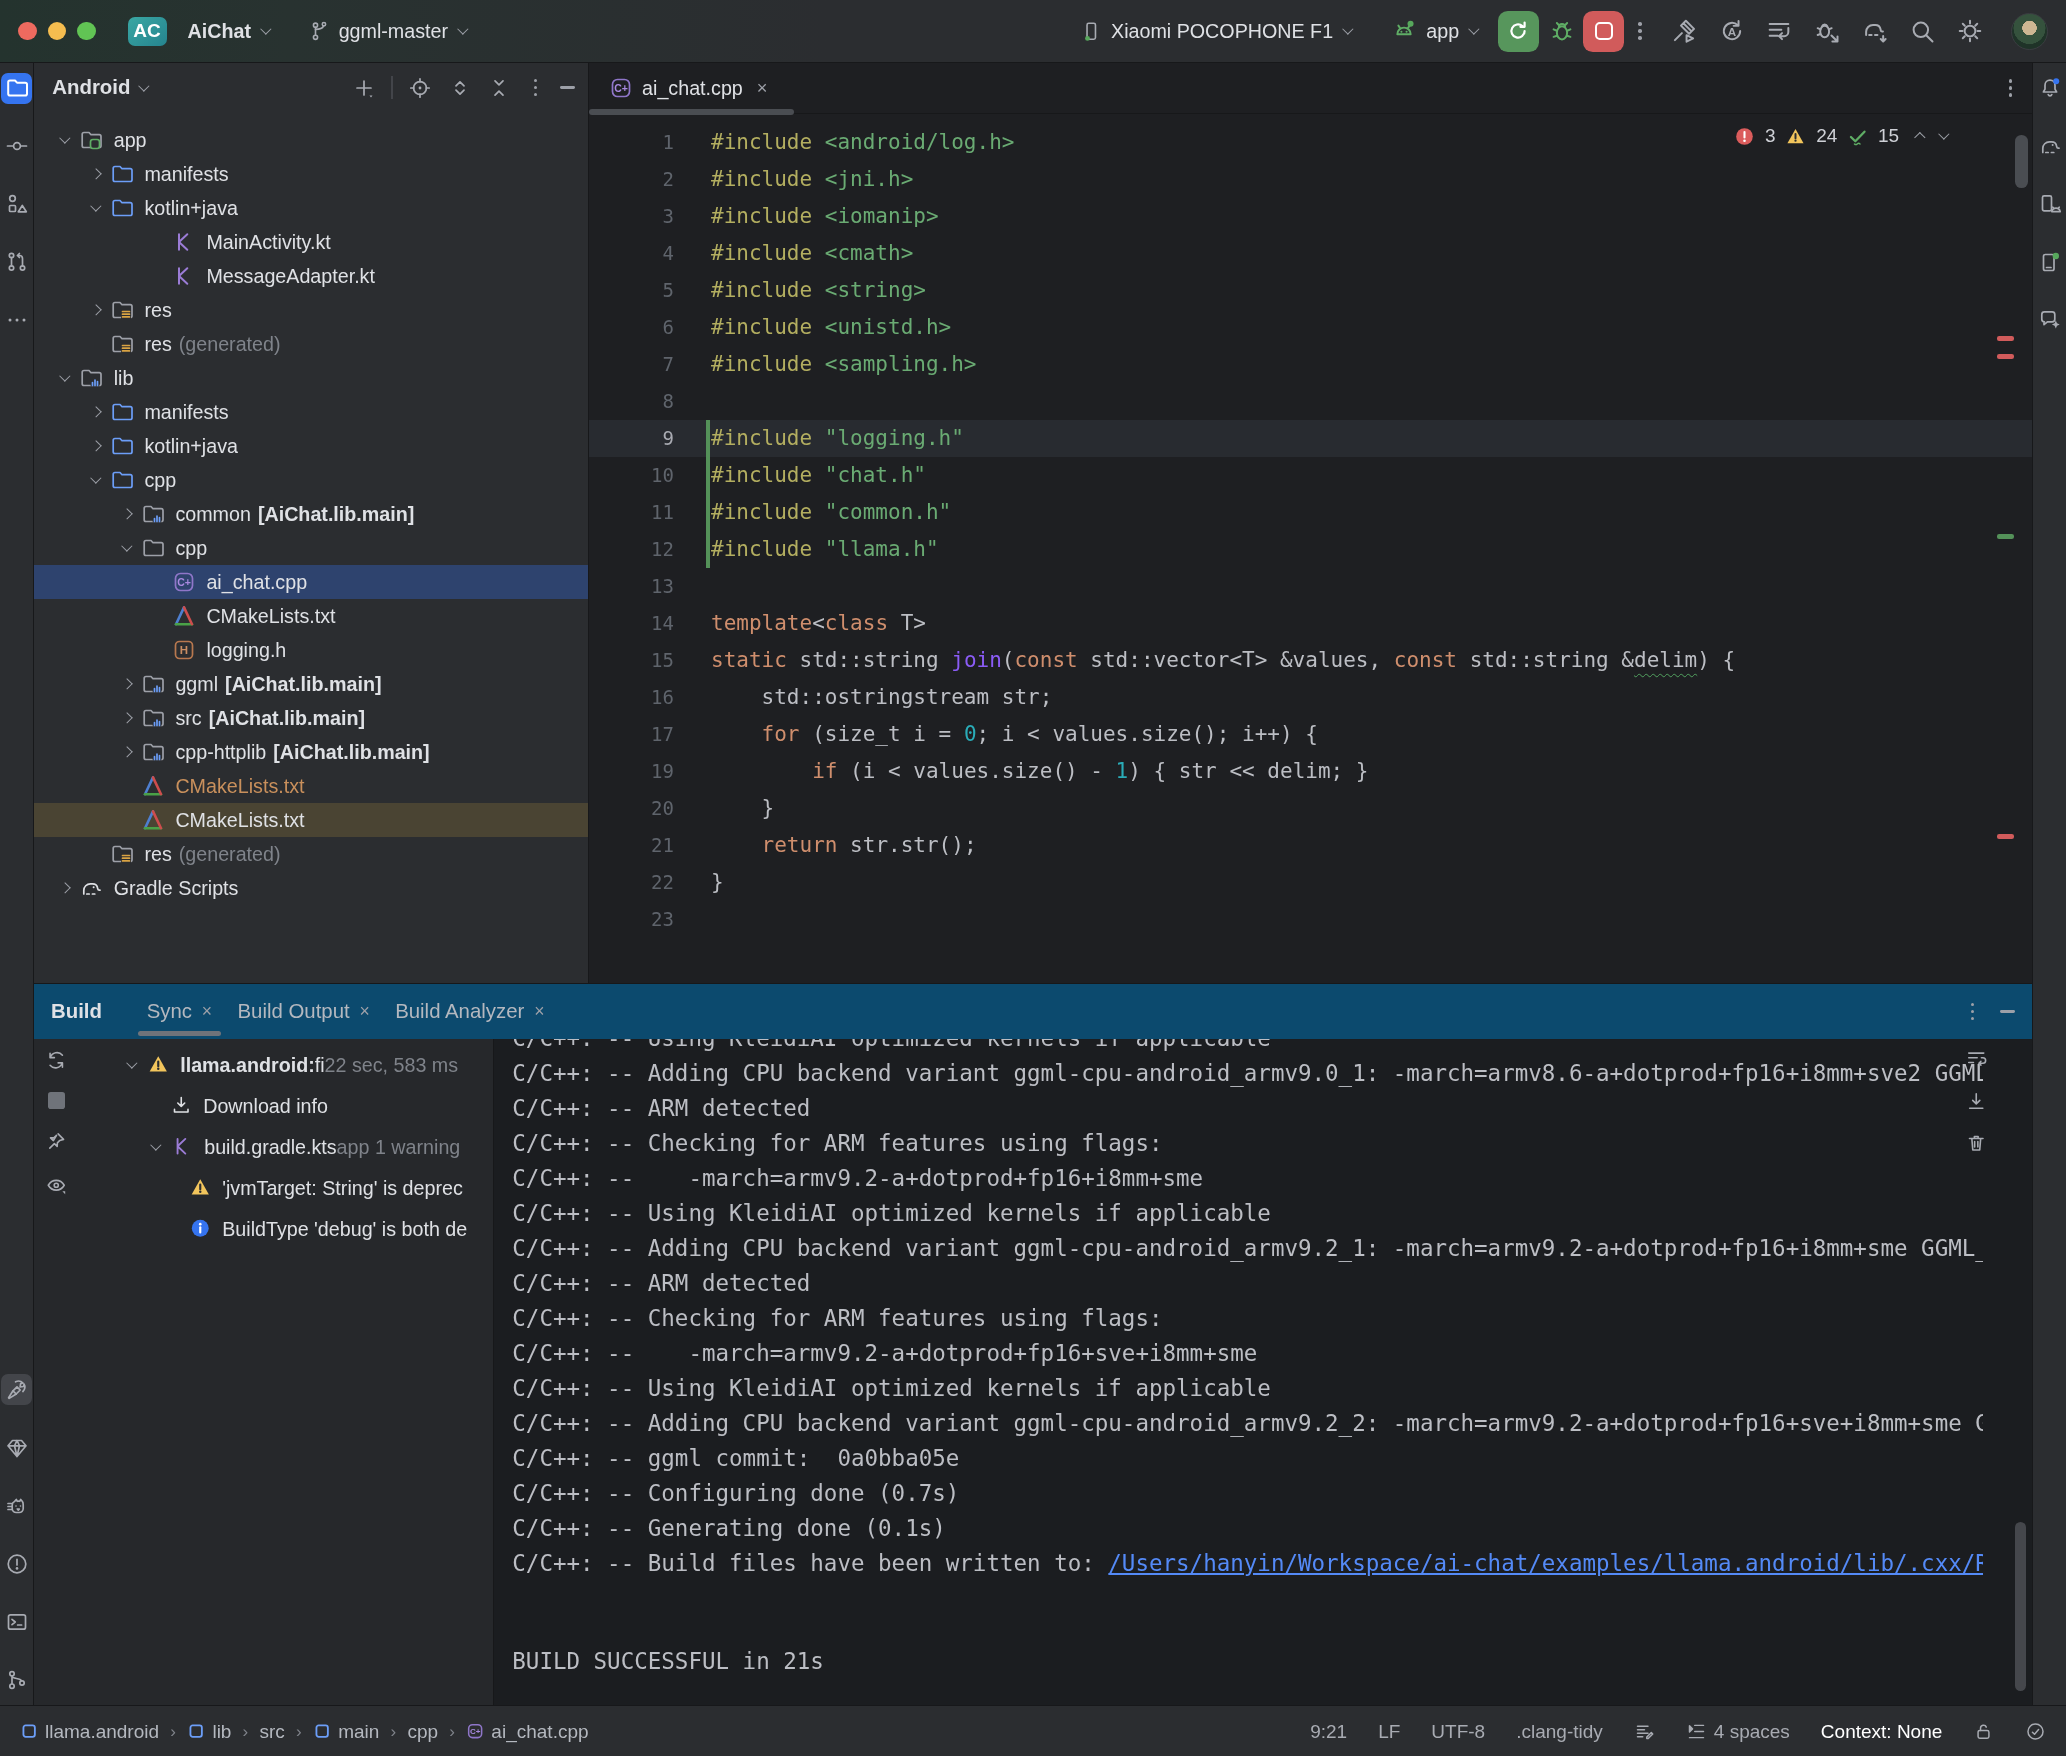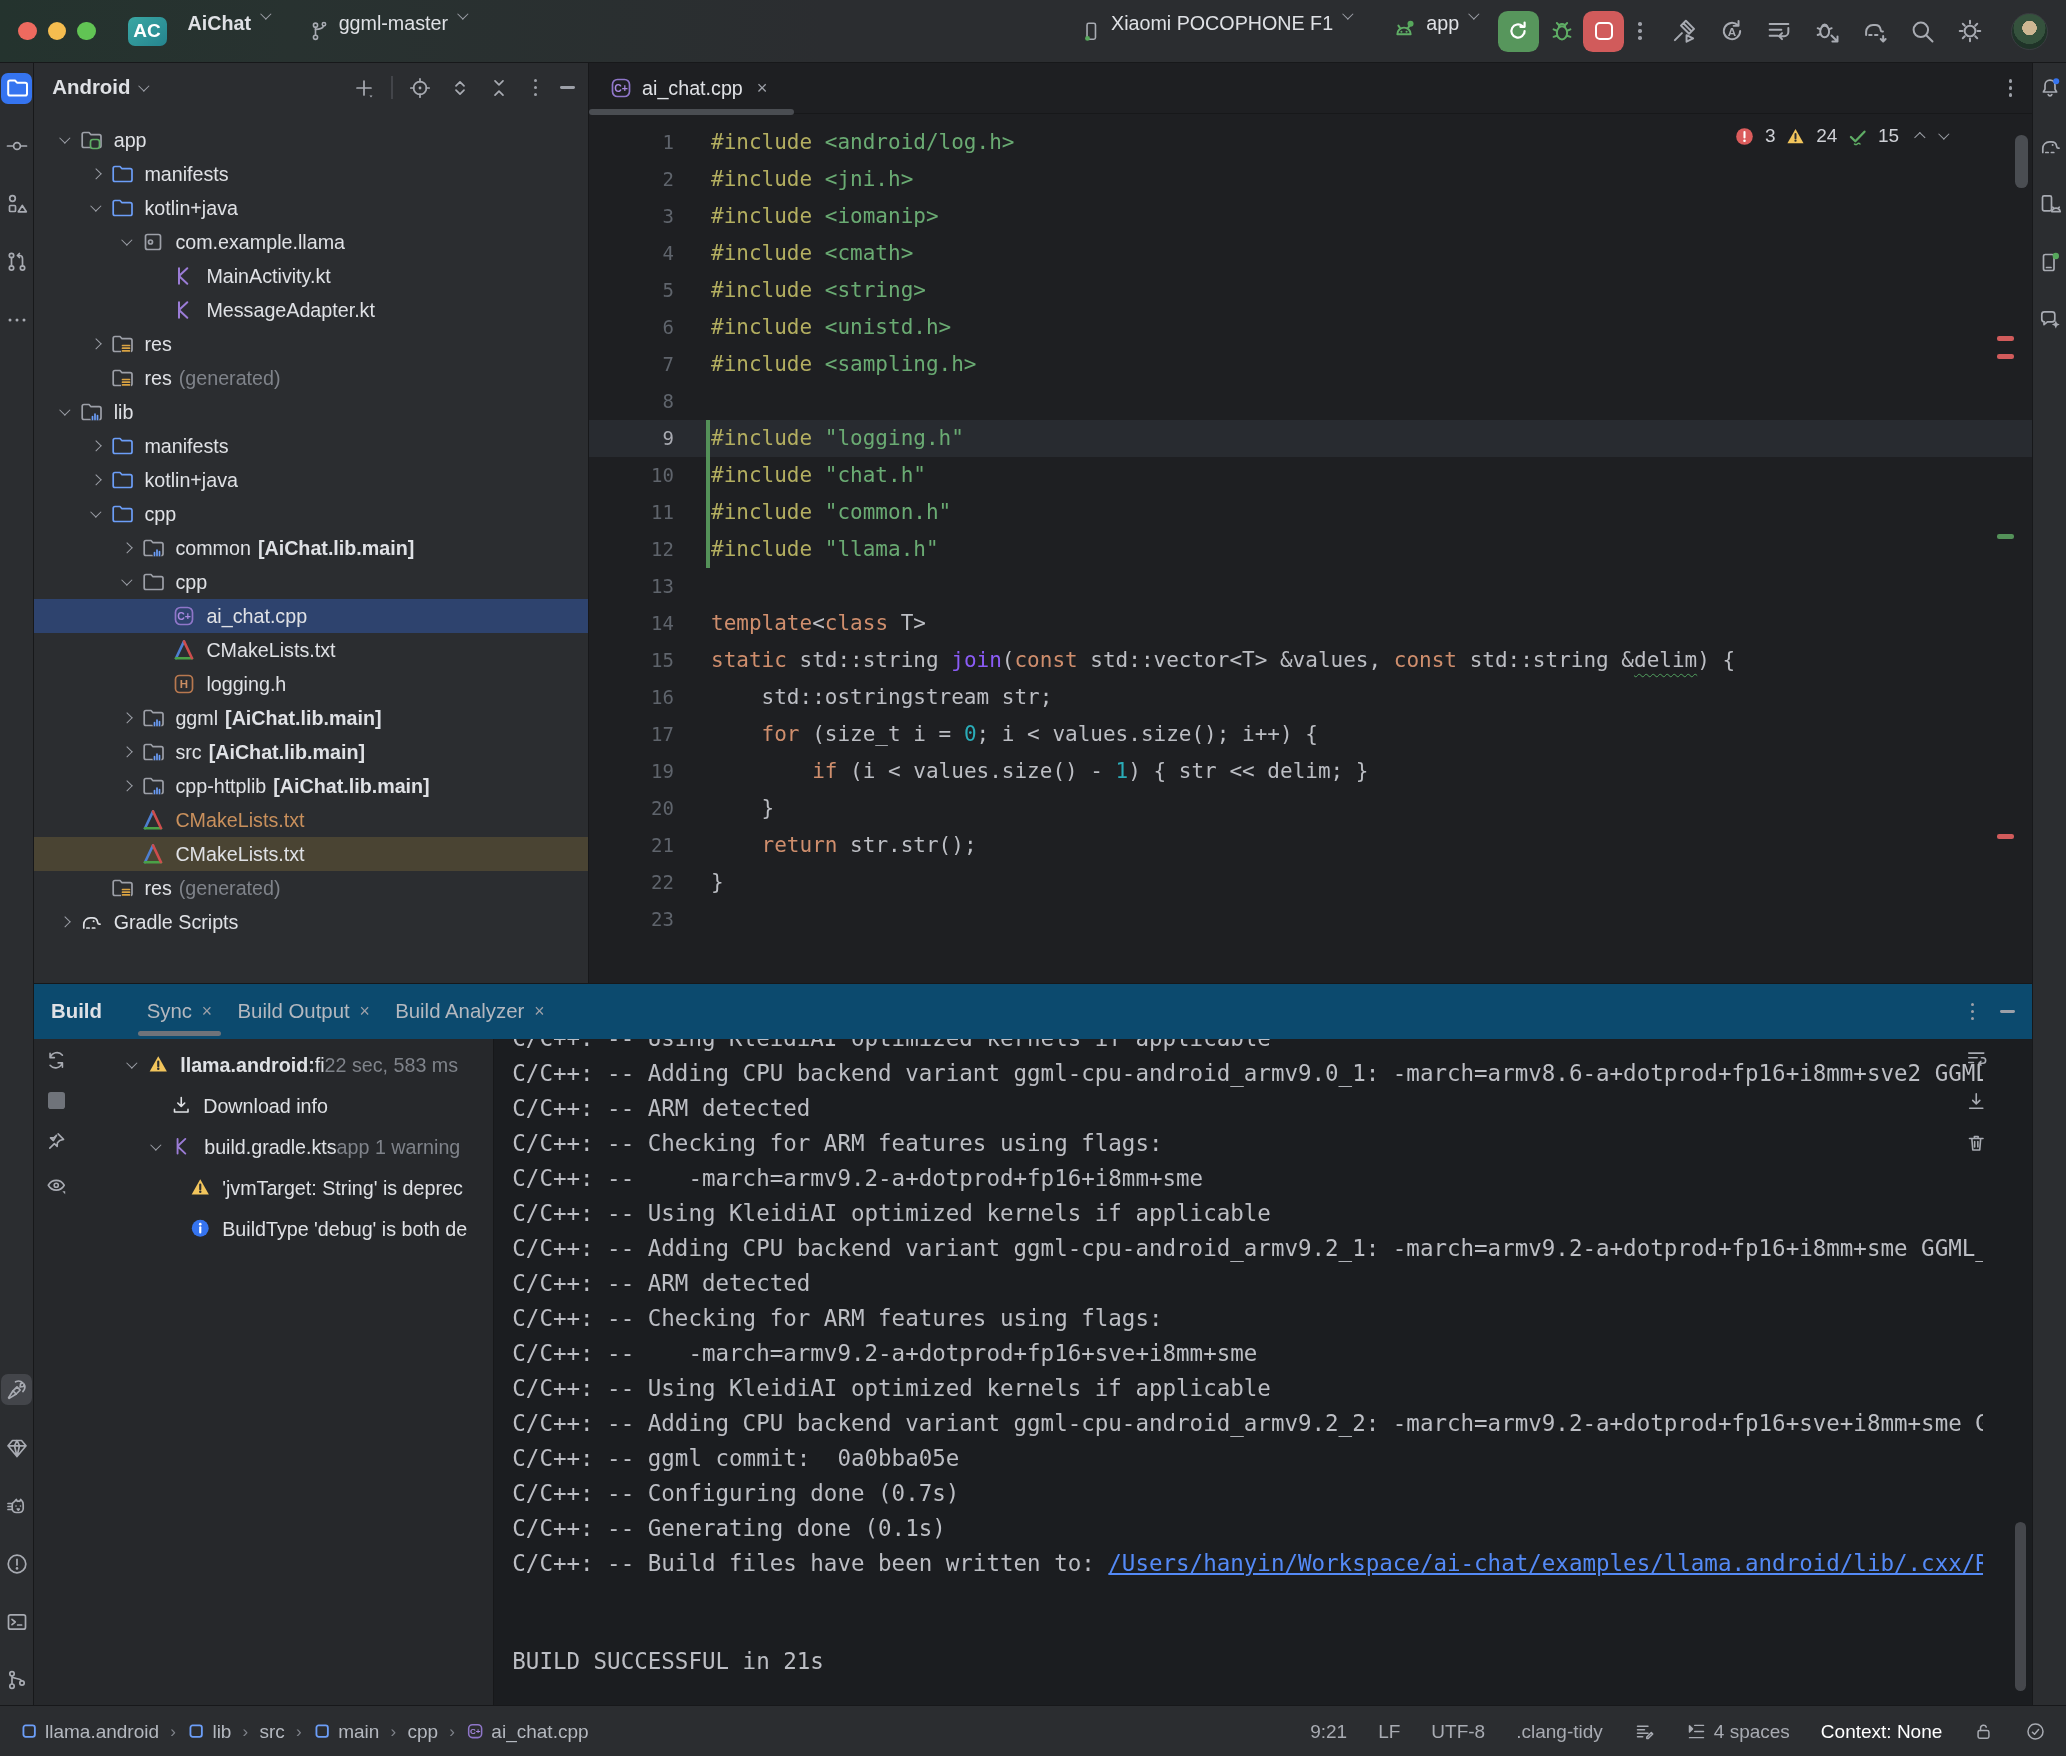--- a/index.html
+++ b/index.html
@@ -8,21 +8,21 @@
        font-family:"Liberation Sans",sans-serif;color:#dfe1e5;font-size:19.7px;}
   
   .titlebar{height:63px;display:flex;align-items:center;gap:0;
     background:linear-gradient(90deg,#24332e 0%,#283230 14%,#2b2d30 40%,#2b2d30 100%);
     border-bottom:1.4px solid #17181a;padding:0 18.3px;}
   .traffic{display:flex;gap:11.2px;margin-right:32px;}
   .traffic i{width:18.3px;height:18.3px;border-radius:50%;display:block;}
   .t-red{background:#ee6a5f}.t-yel{background:#f5bd4f}.t-grn{background:#61c454}
   .logo{width:39px;height:29px;border-radius:7px;background:linear-gradient(140deg,#3aa7a3,#25848f);
     display:flex;align-items:center;justify-content:center;font-weight:700;font-size:19px;color:#fff;margin-right:11.2px;}
-  .tb-item{display:flex;gap:8.4px;padding:0 9.8px;height:39px;border-radius:7px;color:#dfe1e5;}
+  .tb-item{display:flex;align-items:center;gap:8.4px;padding:0 9.8px;height:39px;border-radius:7px;color:#dfe1e5;}
   .tb-item .cv{margin-left:2.8px}
   .cv{width:7.7px;height:7.7px;border-right:1.7px solid #9da0a8;border-bottom:1.7px solid #9da0a8;display:inline-block;}
   .cv.d{transform:rotate(45deg) translate(-1.4px,-1.4px);}
   .cv.r{transform:rotate(-45deg);}
   .spacer{flex:1}
   .ic{display:inline-flex;align-items:center;justify-content:center;color:#a8abb2;}
   .ic svg{width:28px;height:28px;}
   .ic.small svg{width:22.5px;height:22.5px;}
   .runbtn{width:41px;height:41px;border-radius:9.8px;background:#57965c;display:flex;align-items:center;justify-content:center;margin:0 9.8px;border:none;}
   .runbtn svg{width:24px;height:24px;color:#fff;}
@@ -424,32 +424,20 @@
                 <span class="cvbox">
                   <span class="cv d"></span>
                 </span>
                 <span class="ticon">
                   <svg viewBox="0 0 24 24" fill="none" stroke="currentColor" stroke-width="1.7" stroke-linecap="round" stroke-linejoin="round">
                     <path stroke="#6c9ef8" d="M3.2 6.3c0-1 .8-1.8 1.8-1.8h5l2 2.2h8.2c1 0 1.8.8 1.8 1.8v9.2c0 1-.8 1.8-1.8 1.8H5c-1 0-1.8-.8-1.8-1.8z"></path>
                   </svg>
                 </span>
                 <span class="tlabel">kotlin+java</span>
               </div>
-              <div class="trow" style="padding-left: 80px;">
-                <span class="cvbox">
-                  <span class="cv d"></span>
-                </span>
-                <span class="ticon">
-                  <svg viewBox="0 0 24 24" fill="none" stroke="currentColor" stroke-width="1.7" stroke-linecap="round" stroke-linejoin="round">
-                    <rect x="4.5" y="4.5" width="15" height="15" rx="2" stroke="#9da0a8"></rect>
-                    <circle cx="9.5" cy="12" r="2" stroke="#9da0a8"></circle>
-                  </svg>
-                </span>
-                <span class="tlabel">com.example.llama</span>
-              </div>
               <div class="trow" style="padding-left: 111px;">
                 <span class="cvbox"></span>
                 <span class="ticon">
                   <svg viewBox="0 0 24 24" fill="none" stroke="currentColor" stroke-width="2" stroke-linecap="round" stroke-linejoin="round">
                     <path stroke="#9b7cd6" d="M7 4.2v15.6M7 12l8.3-7.8M7 12l8.3 7.8"></path>
                   </svg>
                 </span>
                 <span class="tlabel">MainActivity.kt</span>
               </div>
               <div class="trow" style="padding-left: 111px;">

